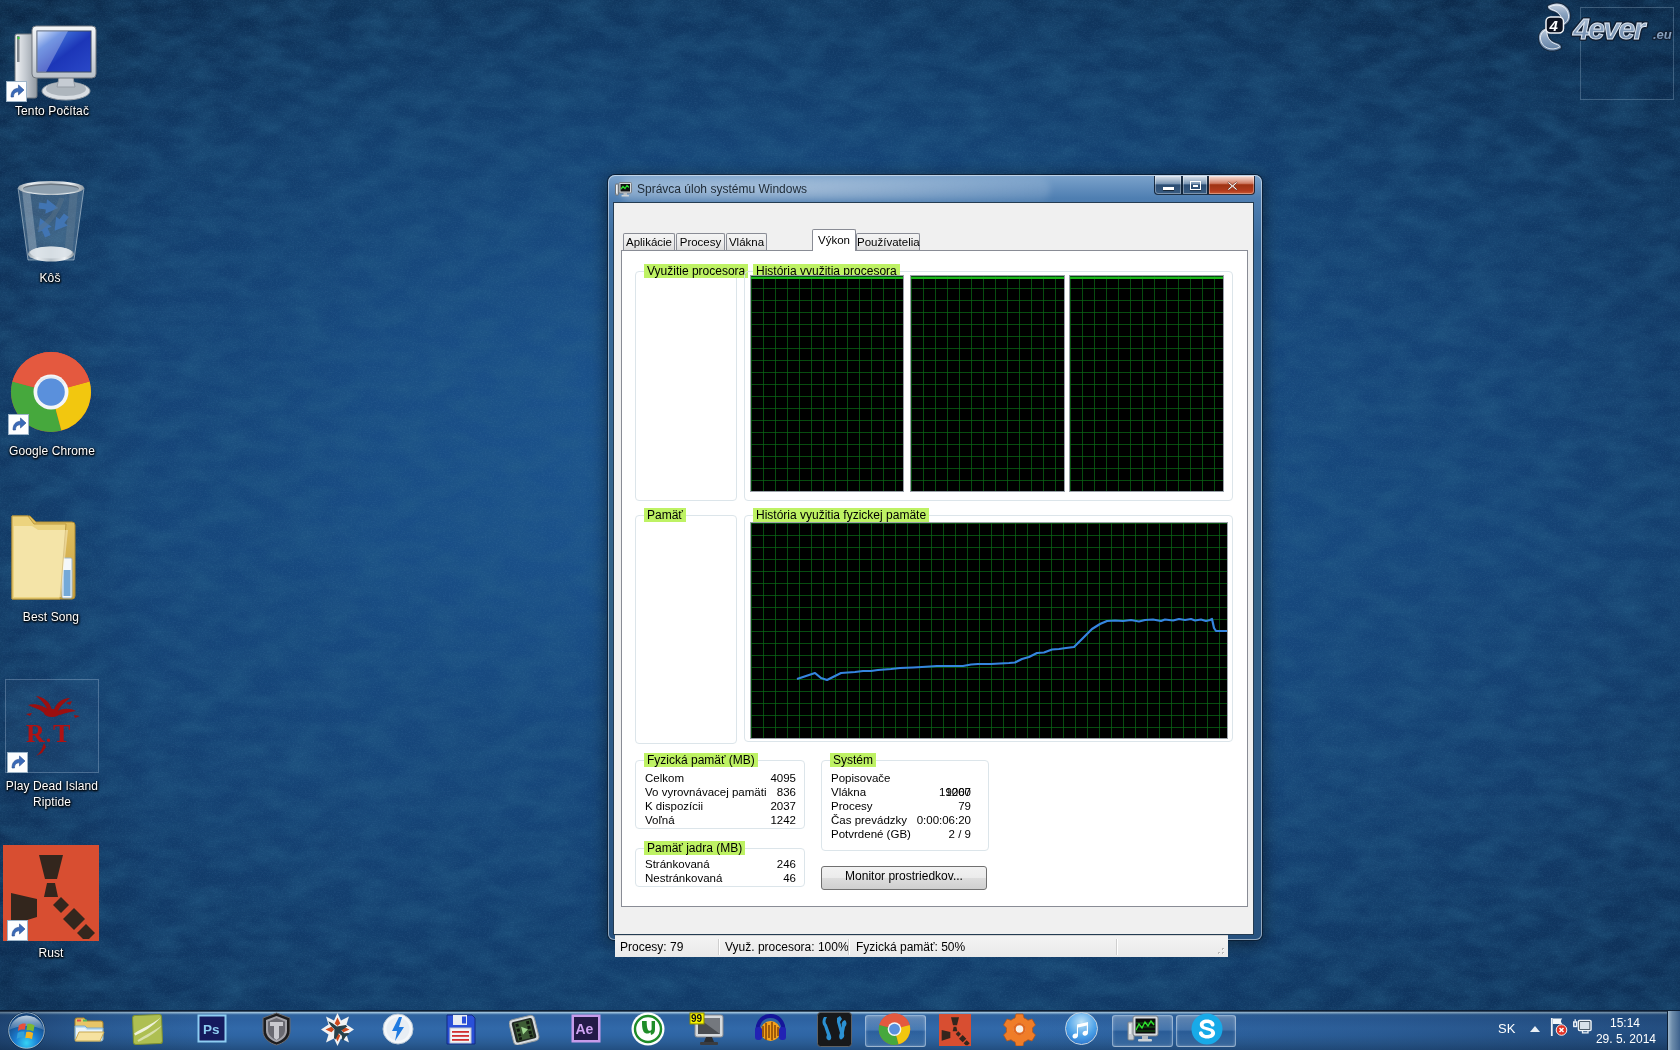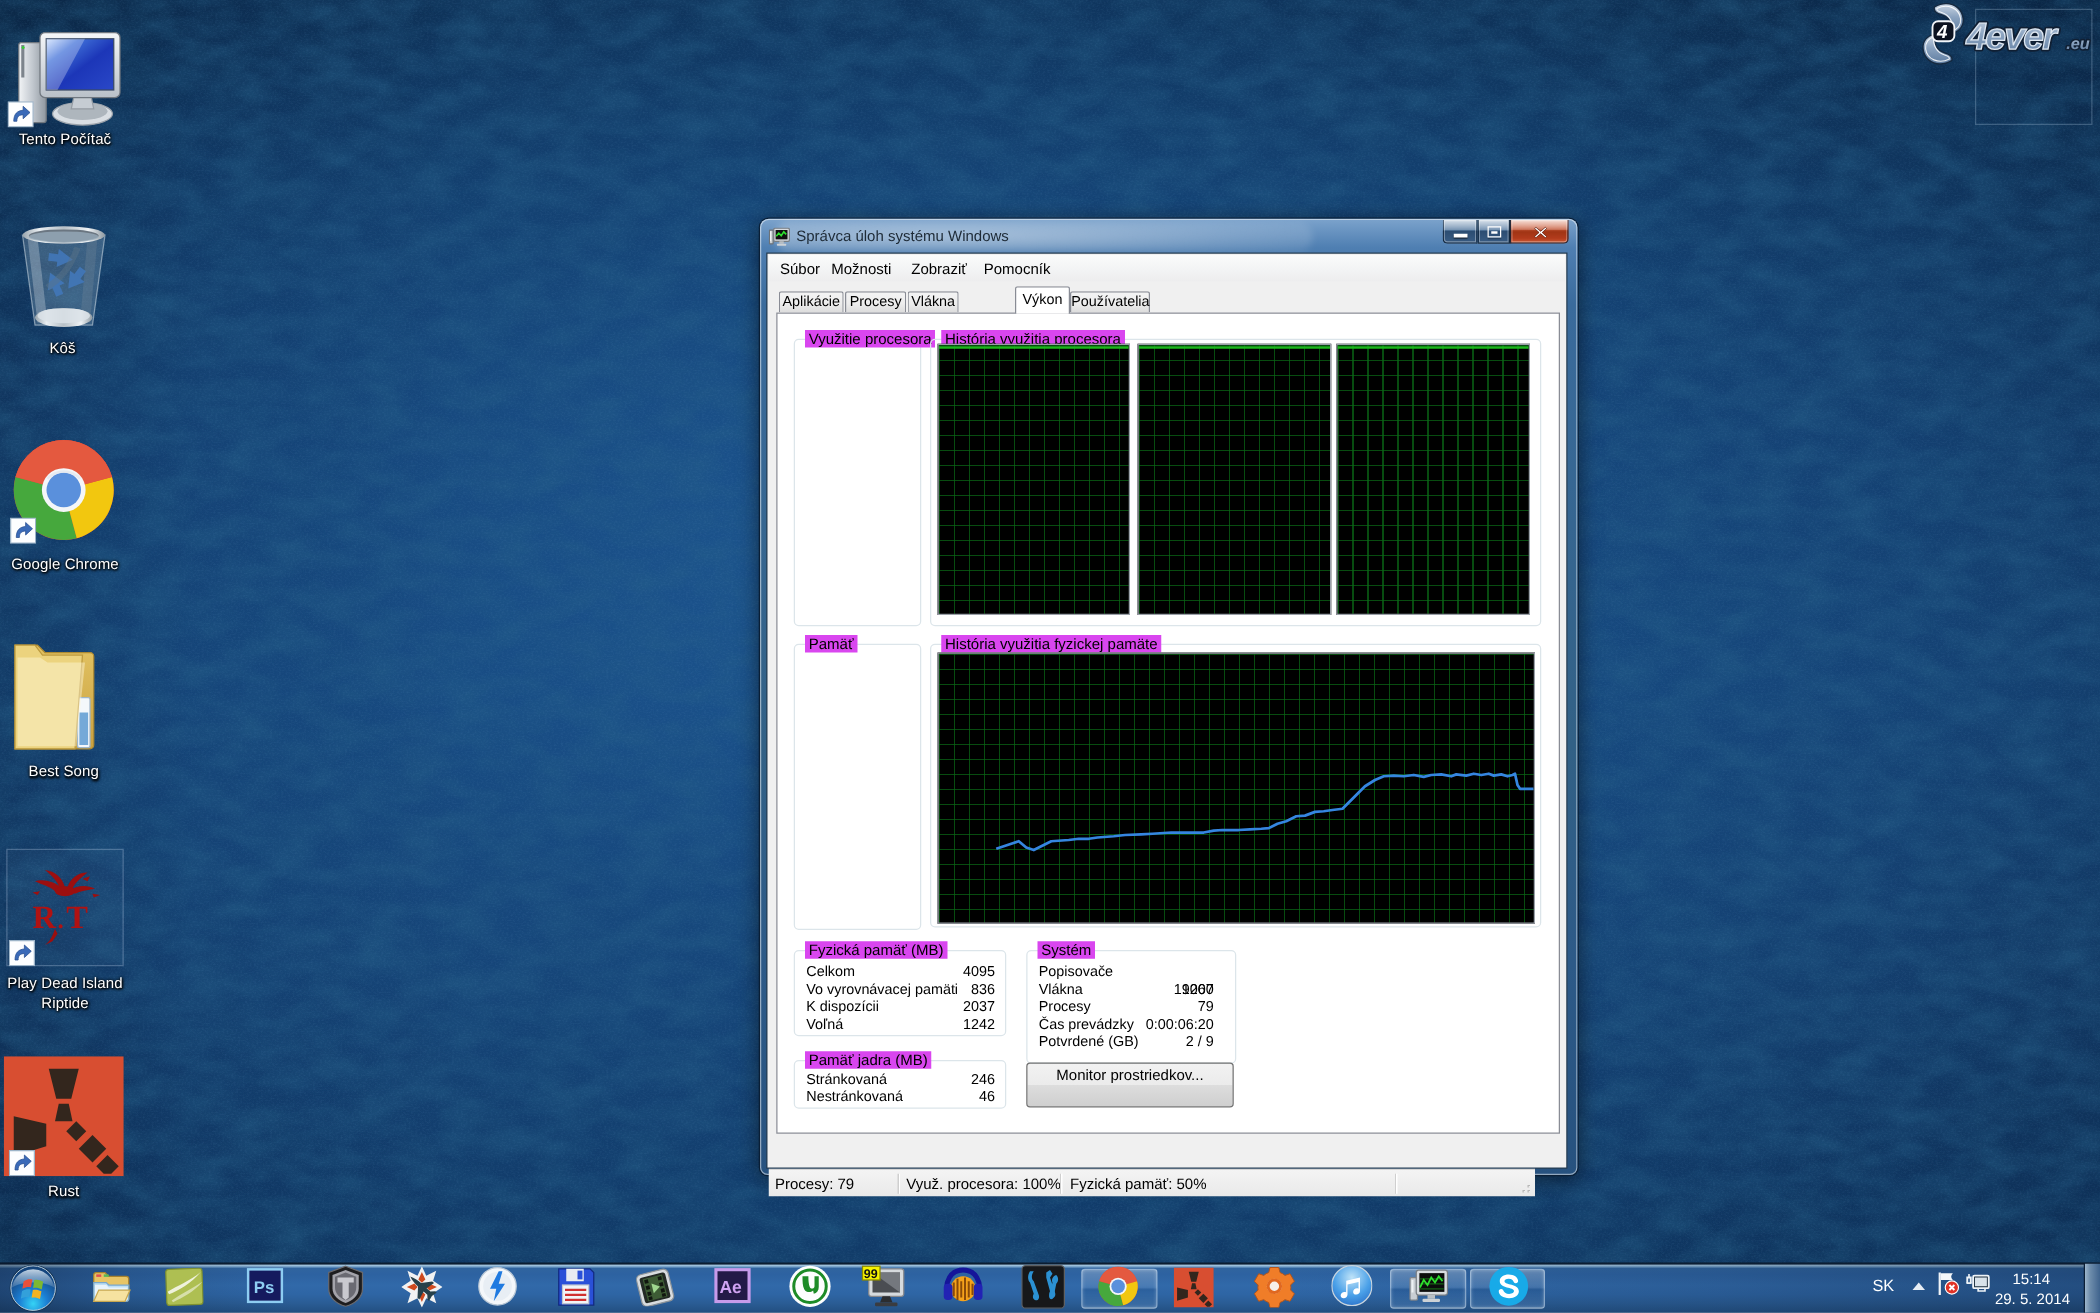--- a/index.html
+++ b/index.html
@@ -34,21 +34,21 @@
 #menubar span{position:absolute;top:4px;}
 #tabrow{position:absolute;left:0px;top:26px;width:637px;height:22px;font-size:11.5px;}
 .tab{position:absolute;top:4px;height:17px;background:linear-gradient(180deg,#f4f4f4,#ededed 55%,#dcdcdc);
   border:1px solid #898c95;border-bottom:none;border-radius:2px 2px 0 0;text-align:center;color:#000;
   padding-top:2px;}
 .tabsel{top:0px;height:22px;background:#fff;z-index:3;border:1px solid #898c95;border-bottom:none;
   padding-top:4px;margin-left:44px;}
 #pane{position:absolute;left:7px;top:47px;width:627px;height:657px;background:#fff;
   border:1px solid #898c95;}
 .grp{position:absolute;border:1px solid #dce5ea;border-radius:4px;}
-.grplab{position:absolute;top:-8px;left:8px;background:#d946ef;padding:0 3px;font-size:12px;color:#000;white-space:nowrap;}
+.grplab{position:absolute;top:-8px;left:8px;background:#bef264;padding:0 3px;font-size:12px;color:#000;white-space:nowrap;}
 .meterbox{position:absolute;background:#000;border:1px solid #9aa0a8;}
 .mcol{position:absolute;width:16px;}
 .cpubars{background:repeating-linear-gradient(180deg,#1fd41f 0px,#35e835 1px,#12b412 2px,#001800 2px,#001800 3px);}
 .dimbars{background:repeating-linear-gradient(180deg,rgba(40,130,40,.75) 0px,rgba(40,130,40,.75) 1px,rgba(2,18,2,1) 1px,rgba(2,18,2,1) 2px),repeating-linear-gradient(90deg,#0b3b0b 0 1px,#051f05 1px 2px);}
 .mtext{position:absolute;width:100%;text-align:center;color:#00c400;font-size:11.5px;}
 .graph{position:absolute;background-color:#000;border:1px solid #9aa0a8;overflow:hidden;
   background-image:
     repeating-linear-gradient(90deg,rgba(10,105,22,.72) 0 1px,transparent 1px 12px),
     repeating-linear-gradient(180deg,rgba(10,105,22,.72) 0 1px,transparent 1px 12px);}
 .cputop{position:absolute;left:0;top:1px;width:100%;height:2px;background:#1bb81b;}
@@ -277,26 +277,20 @@
       <div class="abs" style="left:10px;top:8.5px;width:5px;height:2.5px;background:#fff"></div>
     </div>
     <div class="capbtn" style="left:600px;width:47px;border-radius:0 0 4px 0;background:linear-gradient(180deg,#e08f74 0%,#c65a3a 38%,#a03414 52%,#b23b1c 82%,#cc5b35 100%);">
       <div class="sheen" style="border-radius:0 0 0 0"></div>
       <svg class="abs" style="left:18px;top:5px" width="11" height="10" viewBox="0 0 13 12">
         <path d="M2 1 L6.5 4.8 L11 1 L12.3 2.2 L8 6 L12.3 9.8 L11 11 L6.5 7.2 L2 11 L0.7 9.8 L5 6 L0.7 2.2 Z" fill="#fff" stroke="#5a1505" stroke-width="0.7"></path>
       </svg>
     </div>
   </div>
   <div id="client">
-    <div id="menubar">
-      <span style="left:9px">Súbor</span>
-        <span style="left:50px">Možnosti</span>
-      <span style="left:114px">Zobraziť</span>
-        <span style="left:172px">Pomocník</span>
-    </div>
     <div id="tabrow">
       <div class="tab" style="left:9px;width:52px">Aplikácie</div>
       <div class="tab" style="left:62px;width:49px">Procesy</div>
       <div class="tab" style="left:112px;width:41px">Vlákna</div>
       <div class="tab tabsel" style="left:154px;width:44px">Výkon</div>
       <div class="tab" style="left:199px;width:33px">Sieť</div>
       <div class="tab" style="left:242px;width:64px">Používatelia</div>
     </div>
     <div id="pane">
       <div class="grp" style="left:13px;top:20px;width:102px;height:230px">
@@ -352,21 +346,21 @@
           <div class="gval" style="right:17px;top:25px">19260</div>
         <div class="grow" style="left:9px;top:25px">Vlákna</div>
           <div class="gval" style="right:17px;top:25px">1007</div>
         <div class="grow" style="left:9px;top:39px">Procesy</div>
           <div class="gval" style="right:17px;top:39px">79</div>
         <div class="grow" style="left:9px;top:53px">Čas prevádzky</div>
           <div class="gval" style="right:17px;top:53px">0:00:06:20</div>
         <div class="grow" style="left:9px;top:67px">Potvrdené (GB)</div>
           <div class="gval" style="right:17px;top:67px">2 / 9</div>
       </div>
-      <div id="resbtn" style="left:199px;top:599px;width:166px;height:36px;line-height:18px">Monitor prostriedkov...</div>
+      <div id="resbtn" style="left:199px;top:615px;width:166px;height:24px;line-height:18px">Monitor prostriedkov...</div>
     </div>
     <div id="statusbar">
       <span class="abs" style="left:5px;top:4px">Procesy: 79</span>
       <span class="abs" style="left:110px;top:4px">Využ. procesora: 100%</span>
       <span class="abs" style="left:241px;top:4px">Fyzická pamäť: 50%</span>
       <div class="stsep" style="left:103px"></div>
       <div class="stsep" style="left:233px"></div>
       <div class="stsep" style="left:501px"></div>
       <svg class="abs" style="right:2px;top:8px" width="12" height="12">
         <g fill="#b8b8b8">

